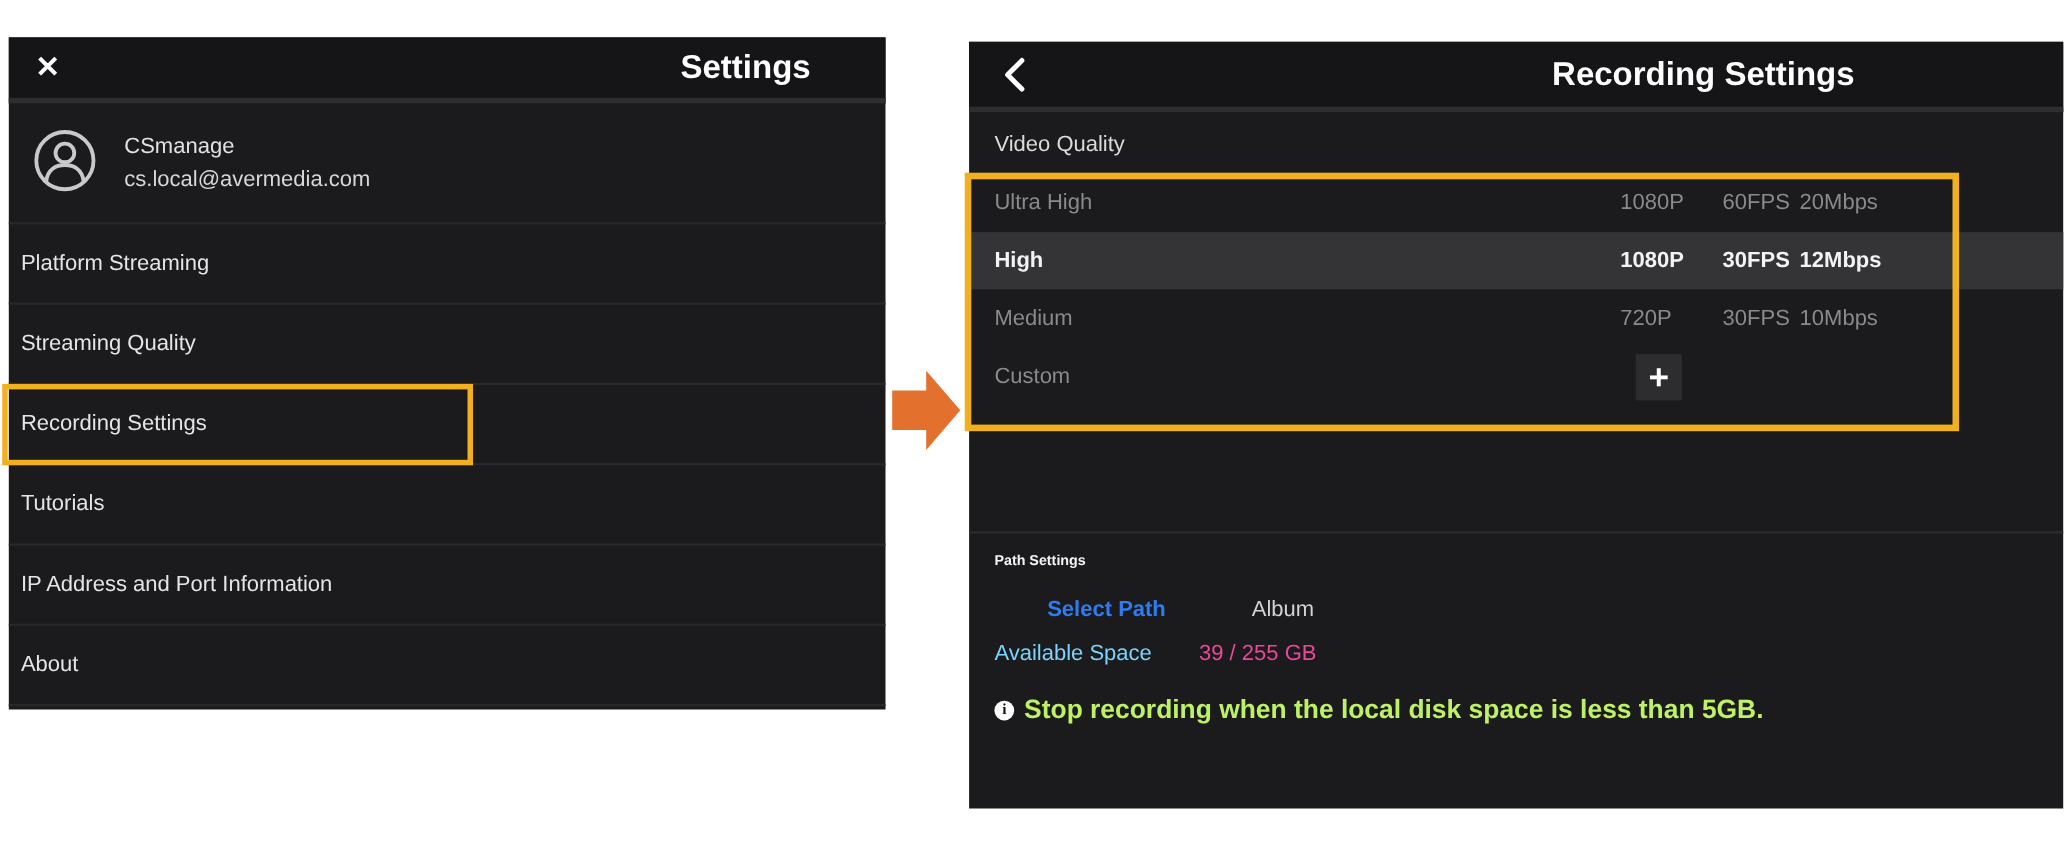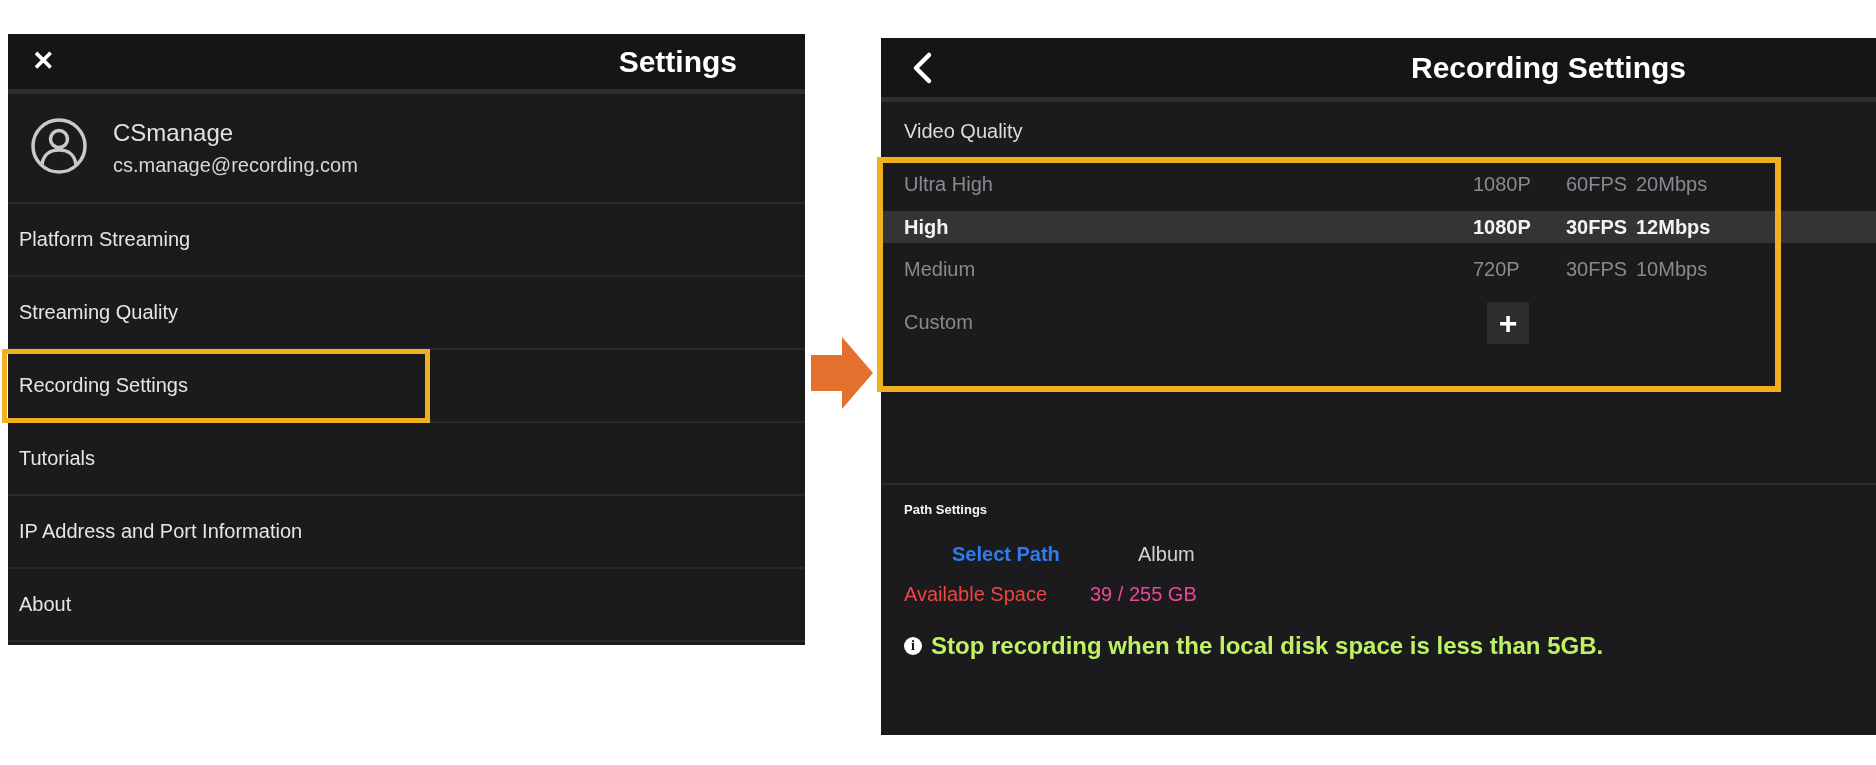--- a/index.html
+++ b/index.html
@@ -16,55 +16,55 @@
   .phead-left{height:60px;}
   .phead-right{height:64px;}
   .ptitle{position:absolute;font-weight:bold;font-size:30px;color:#ffffff;white-space:nowrap;}
   .close-x{margin-left:24px;color:#ffffff;font-size:27px;font-weight:bold;line-height:1;cursor:pointer;}
   .back-chev{margin-left:30px;display:flex;align-items:center;cursor:pointer;}
 
   
   .acct{position:absolute;top:60px;left:0;right:0;height:108px;display:flex;align-items:center;}
   .avatar{margin-left:22px;flex:0 0 auto;}
   .acct-text{margin-left:25px;display:flex;flex-direction:column;gap:7px;}
-  .acct-name{font-size:24px;color:#e2e2e4;}
+  .acct-name{font-size:20px;color:#e2e2e4;}
   .acct-email{font-size:20px;color:#d7d7d9;}
 
   
   .menu{position:absolute;top:168px;left:0;right:0;}
   .mrow{height:71px;border-top:2px solid #29292c;display:flex;align-items:center;
     padding-left:11px;font-size:20px;color:#e5e5e7;cursor:pointer;}
   .menu-end{border-top:2px solid #29292c;height:0;}
 
   
   .vq-label{position:absolute;top:82px;left:23px;font-size:20px;color:#dbdbdd;text-align:center;}
   .qrows{position:absolute;top:120px;left:0;right:0;}
   .qrow{position:relative;height:53px;display:flex;align-items:center;
     padding-left:23px;font-size:20px;color:#8a8a8e;cursor:pointer;box-sizing:border-box;}
-  .qrow.selected{height:32px;background:#343437;color:#f3f3f5;font-weight:600;}
+  .qrow.selected{height:52px;background:#343437;color:#f3f3f5;font-weight:600;}
   .qvals{position:absolute;left:592px;top:0;bottom:0;display:flex;align-items:center;}
   .qval-res{display:inline-block;width:70px;}
   .qval-fps{display:inline-block;width:70px;margin-left:23px;}
   .qval-br{display:inline-block;}
   .plus-wrap{position:absolute;left:592px;width:70px;top:0;bottom:0;
     display:flex;align-items:center;justify-content:center;}
   .plus-btn{width:42px;height:42px;background:#2d2d30;color:#ffffff;font-size:32px;
     font-weight:bold;display:flex;align-items:center;justify-content:center;cursor:pointer;line-height:1;}
 
   
   .path-divider{position:absolute;top:445px;left:0;right:0;border-top:2px solid #2c2c2f;}
   .path-title{position:absolute;top:464px;left:23px;font-weight:bold;font-size:13px;color:#f5f5f7;}
   .prow{position:absolute;left:23px;right:0;height:26px;}
   .prow-select{top:503px;margin-left:48px;}
   .prow-space{top:543px;}
   .prow .plabel{position:absolute;left:0;top:0;font-size:20px;line-height:26px;}
   .prow .pvalue{position:absolute;left:186px;top:0;font-size:20px;line-height:26px;}
   .link-blue{color:#2e7cf0;font-weight:bold;cursor:pointer;}
   .val-light{color:#d2d2d4;}
-  .lbl-gray{color:#ef4444;}
+  .lbl-gray{color:#7dd3fc;}
   .val-gray{color:#ec4899;}
   .note-row{position:absolute;top:594px;left:23px;display:flex;align-items:center;gap:9px;}
   .info-icon{width:18px;height:18px;border-radius:50%;background:#ffffff;color:#141416;
     font-weight:bold;font-size:14px;font-family:"Liberation Serif", serif;
     display:flex;align-items:center;justify-content:center;flex:0 0 auto;}
   .note-text{font-weight:bold;font-size:24px;color:#bef264;}
 
   
   .hl-box{position:absolute;border:5px solid #f1b01f;background:transparent;box-sizing:border-box;}
   .hl-left{left:2px;top:349px;width:428px;height:74px;}
@@ -85,21 +85,21 @@
     <div class="acct">
       <span class="avatar">
         <svg width="58" height="58" viewBox="0 0 58 58" fill="none">
           <circle cx="29" cy="29" r="26" stroke="#c9c9cb" stroke-width="3.5"></circle>
           <circle cx="29" cy="22" r="8.5" stroke="#c9c9cb" stroke-width="3.5"></circle>
           <path d="M12 48 C13 37 21 33 29 33 C37 33 45 37 46 48" stroke="#c9c9cb" stroke-width="3.5" fill="none"></path>
         </svg>
       </span>
       <span class="acct-text">
         <span class="acct-name">CSmanage</span>
-        <span class="acct-email">cs.manage@recording.com</span>
+        <span class="acct-email">cs.local@avermedia.com</span>
       </span>
     </div>
 
     <nav class="menu">
       <div class="mrow">
         <span>Platform Streaming</span>
       </div>
       <div class="mrow">
         <span>Streaming Quality</span>
       </div>

